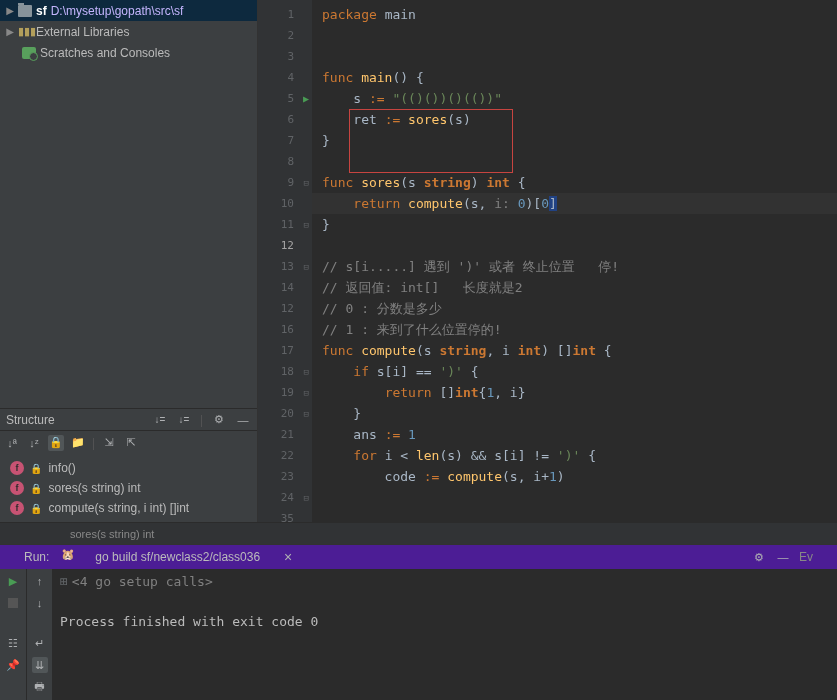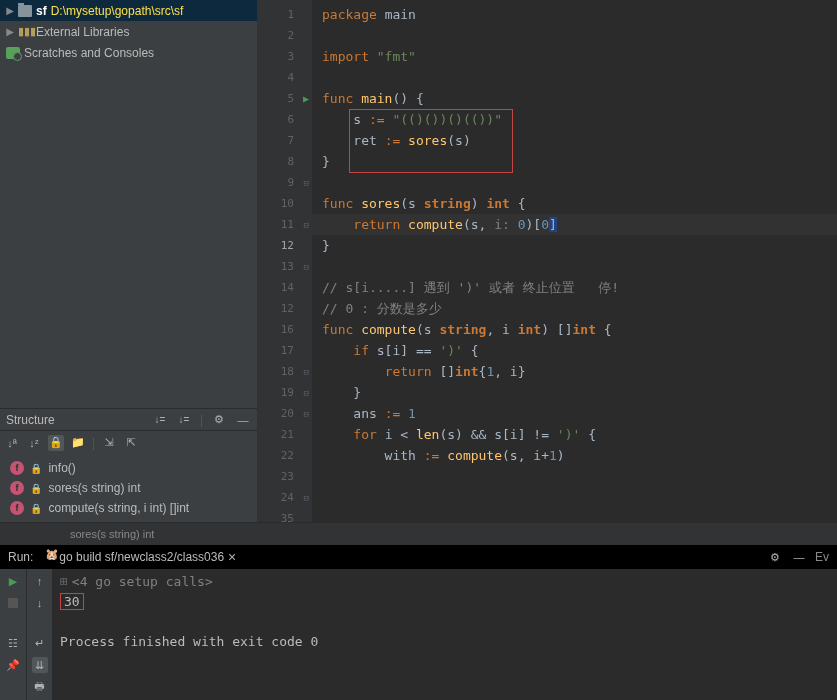--- a/index.html
+++ b/index.html
@@ -17,21 +17,21 @@
 .left-col { width: 258px; display: flex; flex-direction: column; border-right: 1px solid #323232; }
 .project-tree { flex: 1; background: #3c3f41; overflow: hidden; }
 .tree-row { display: flex; align-items: center; height: 21px; padding-left: 6px; gap: 4px; }
 .tree-row.sel { background: #0d293e; color: #fff; }
 .arrow { width: 8px; text-align: center; color: #888; font-size: 10px; }
 .folder-icon { width: 14px; height: 12px; background: #87939a; border-radius: 1px; position: relative; }
 .folder-icon.sf::before { content:""; position:absolute; left:0; top:-2px; width:6px; height:2px; background:#87939a; }
 .lib-icon { display:inline-block; width:14px; font-size:11px; color:#b39f5b; }
 .scratch-icon { display:inline-block; width:14px; height:12px; background:#58a05c; border-radius:2px; position:relative; }
 .scratch-icon::after{content:"";position:absolute;right:-2px;bottom:-2px;width:7px;height:7px;background:#3c3f41;border:1px solid #58a05c;border-radius:50%;}
-.proj-path { color: #fde047; }
+.proj-path { color: #c4b5fd; }
 .structure-head { height: 22px; background: #3c3f41; border-top: 1px solid #2b2b2b; display: flex; align-items: center; padding: 0 6px; gap: 8px; }
 .structure-head .title { flex: 1; color: #bbbbbb; }
 .structure-tools { height: 24px; background: #3c3f41; border-top: 1px solid #2b2b2b; display: flex; align-items: center; padding: 0 4px; gap: 6px; }
 .structure-list { background: #3c3f41; padding: 4px 0; }
 .struct-row { display: flex; align-items: center; height: 20px; padding-left: 10px; gap: 6px; }
 .fn-badge { width: 14px; height: 14px; border-radius: 50%; background: #c75373; color: #2b2b2b; font-size: 9px; font-weight: bold; display: flex; align-items: center; justify-content: center; }
 .lock-icon { color: #a8803a; font-size: 10px; }
 .tool-ic { width: 16px; height: 16px; display: flex; align-items: center; justify-content: center; color: #afb1b3; font-size: 11px; cursor: pointer; }
 .tool-ic.active { background: #515658; border-radius: 2px; }
 .editor-col { flex: 1; display: flex; min-width: 0; }
@@ -48,23 +48,23 @@
 .fn { color: #ffc66d; }
 .num { color: #6897bb; }
 .cmt { color: #808080; }
 .typ { color: #cc7832; font-weight: bold; }
 .def { color: #a9b7c6; }
 .pkg { color: #afbf7e; }
 .hl-caret { background: #214283; }
 .redbox1 { position: absolute; border: 1px solid #c74440; left: 37px; top: 109px; width: 164px; height: 64px; pointer-events: none; }
 .breadcrumb { height: 22px; background: #313335; border-top: 1px solid #2b2b2b; display: flex; align-items: center; padding-left: 70px; color: #888; font-size: 11px; }
 .run-panel { height: 156px; background: #2b2b2b; border-top: 1px solid #323232; display: flex; flex-direction: column; }
-.run-head { height: 24px; background: #000000; display: flex; align-items: center; padding: 0 8px; gap: 8px; }
+.run-head { height: 24px; background: #4c1d95; display: flex; align-items: center; padding: 0 24px; gap: 8px; }
 .run-head .title { color: #bbbbbb; }
-.run-tab { display: flex; align-items: center; gap: 0; padding: 2px 4px; }
+.run-tab { display: flex; align-items: center; gap: 20px; padding: 2px 4px; }
 .spacer { flex: 1; }
 .run-body { flex: 1; display: flex; }
 .run-tools { width: 26px; background: #3c3f41; display: flex; flex-direction: column; align-items: center; padding-top: 4px; gap: 6px; }
 .run-tools2 { width: 26px; background: #3c3f41; display: flex; flex-direction: column; align-items: center; padding-top: 4px; gap: 6px; border-left: 1px solid #2b2b2b;}
 .run-out { flex: 1; background: #2b2b2b; font-family: "Consolas", monospace; font-size: 13px; color: #bbbbbb; padding: 2px 8px; position: relative; }
 .out-line { height: 20px; display: flex; align-items: center; }
 .out-red { border: 1px solid #c74440; padding: 0 3px; display: inline-block; }
 .play-ic { color: #499c54; }
 .stop-ic { width: 10px; height: 10px; background: #555; }
 .watermark { position: absolute; right: 8px; bottom: 4px; color: #b0b0b0; font-size: 12px; opacity: 0.85; }
@@ -85,21 +85,21 @@
         <span class="arrow">▶</span>
         <span class="folder-icon sf"></span>
         <span style="font-weight:bold">sf</span>
         <span class="proj-path">D:\mysetup\gopath\src\sf</span>
       </div>
       <div class="tree-row">
         <span class="arrow">▶</span>
         <span class="lib-icon">▮▮▮</span>
         <span>External Libraries</span>
       </div>
-      <div class="tree-row" style="padding-left:6px">
+      <div class="tree-row" style="padding-left:22px">
         <span class="scratch-icon"></span>
         <span>Scratches and Consoles</span>
       </div>
     </div>
 
     <div class="structure-head">
       <span class="title">Structure</span>
       <span class="tool-ic sort-ic"></span>
       <span class="tool-ic sort-ic"></span>
       <span style="color:#555">|</span>
@@ -159,40 +159,41 @@
         <div class="gut-row">21</div>
         <div class="gut-row">22</div>
         <div class="gut-row">23</div>
         <div class="gut-row">24<span class="fold">⊟</span></div>
         <div class="gut-row">35</div>
       </div>
     <div class="code-area" id="code">
       <div class="redbox1"></div>
     <div class="code-line"><span class="kw">package </span><span class="def">main</span></div>
         <div class="code-line"></div>
-        <div class="code-line"><span class="kw">import </span><span class="str">"fmt"</span></div>
         <div class="code-line"></div>
         <div class="code-line"><span class="kw">func </span><span class="fn">main</span><span class="def">() {</span></div>
         <div class="code-line"><span class="def">    s </span><span class="kw">:= </span><span class="str">"(()())()(())"</span></div>
         <div class="code-line"><span class="def">    ret </span><span class="kw">:= </span><span class="fn">sores</span><span class="def">(s)</span></div>
         <div class="code-line"><span class="def">}</span></div>
         <div class="code-line"></div>
         <div class="code-line"><span class="kw">func </span><span class="fn">sores</span><span class="def">(s </span><span class="typ">string</span><span class="def">) </span><span class="typ">int</span><span class="def"> {</span></div>
         <div class="code-line cur"><span class="def">    </span><span class="kw">return </span><span class="fn">compute</span><span class="def">(s, </span><span class="cmt">i: </span><span class="num">0</span><span class="def">)[</span><span class="num">0</span><span class="def hl-caret">]</span></div>
         <div class="code-line"><span class="def">}</span></div>
         <div class="code-line"></div>
         <div class="code-line"><span class="cmt">// s[i.....] 遇到 ')' 或者 终止位置   停!</span></div>
+        <div class="code-line"><span class="cmt">// 返回值: int[]   长度就是2</span></div>
         <div class="code-line"><span class="cmt">// 0 : 分数是多少</span></div>
+        <div class="code-line"><span class="cmt">// 1 : 来到了什么位置停的!</span></div>
         <div class="code-line"><span class="kw">func </span><span class="fn">compute</span><span class="def">(s </span><span class="typ">string</span><span class="def">, i </span><span class="typ">int</span><span class="def">) []</span><span class="typ">int</span><span class="def"> {</span></div>
         <div class="code-line"><span class="def">    </span><span class="kw">if </span><span class="def">s[i] == </span><span class="str">')'</span><span class="def"> {</span></div>
         <div class="code-line"><span class="def">        </span><span class="kw">return </span><span class="def">[]</span><span class="typ">int</span><span class="def">{</span><span class="num">1</span><span class="def">, i}</span></div>
         <div class="code-line"><span class="def">    }</span></div>
         <div class="code-line"><span class="def">    ans </span><span class="kw">:= </span><span class="num">1</span></div>
         <div class="code-line"><span class="def">    </span><span class="kw">for </span><span class="def">i &lt; </span><span class="fn">len</span><span class="def">(s) &amp;&amp; s[i] != </span><span class="str">')'</span><span class="def"> {</span></div>
-        <div class="code-line"><span class="def">        with </span><span class="kw">:= </span><span class="fn">compute</span><span class="def">(s, i+</span><span class="num">1</span><span class="def">)</span></div>
+        <div class="code-line"><span class="def">        code </span><span class="kw">:= </span><span class="fn">compute</span><span class="def">(s, i+</span><span class="num">1</span><span class="def">)</span></div>
       </div>
   </div>
 </div>
 
 <div class="breadcrumb">
   <span>sores(s string) int</span>
 </div>
 
 <div class="run-panel">
   <div class="run-head">
@@ -223,22 +224,19 @@
       <div style="height:12px"></div>
       <span class="tool-ic">↵</span>
       <span class="tool-ic active">⇊</span>
       <span class="tool-ic">🖶</span>
     </div>
     <div class="run-out">
       <div class="out-line">
         <span style="color:#606366;margin-right:4px">⊞</span>
         <span style="color:#808080">&lt;4 go setup calls&gt;</span>
       </div>
-      <div class="out-line">
-        <span class="out-red">30</span>
-      </div>
       <div class="out-line"></div>
       <div class="out-line">
         <span>Process finished with exit code 0</span>
       </div>
     </div>
   </div>
 </div>
 
 </body></html>

